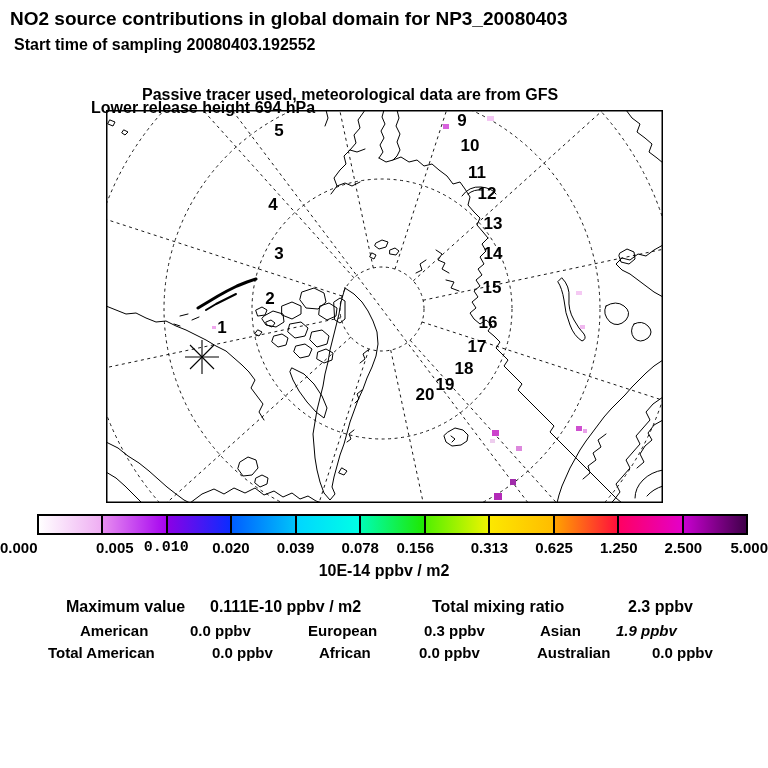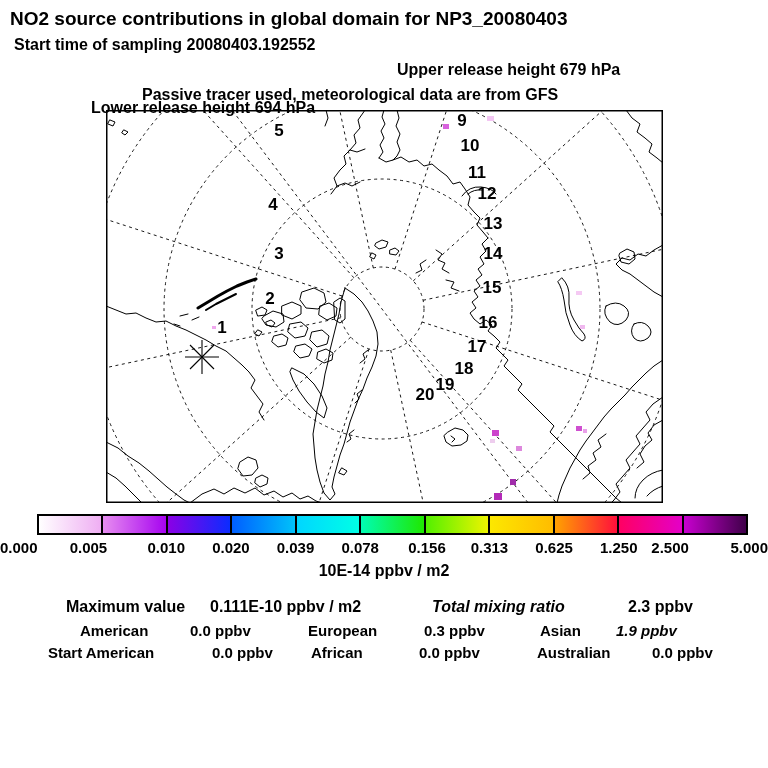--- a/index.html
+++ b/index.html
@@ -28,23 +28,20 @@
 
   <div class="abs title" style="left:10px;top:8px;">NO2 source contributions in global domain for NP3_20080403</div>
 
   <div class="abs hline" style="left:14px;top:36px;">
     <span>Start time of sampling</span>
     <span>20080403.192552</span>
   </div>
 
   <div class="abs hline" style="left:91px;top:61px;margin-top:38px;">
     <span>Lower release height</span>&nbsp;<span>694 hPa</span>
-  </div>
-  <div class="abs hline" style="left:397px;top:61px;">
-    <span>Upper release height</span>&nbsp;<span>679 hPa</span>
   </div>
 
   <div class="abs hline" style="left:142px;top:86px;">Passive tracer used, meteorological data are from GFS</div>
 
   <div class="map-wrap">
     <svg width="557" height="393" viewBox="0 0 557 393" xmlns="http://www.w3.org/2000/svg">
       <defs>
           <clipPath id="frame">
             <rect x="0" y="0" width="557" height="393"></rect>
           </clipPath>
@@ -169,50 +166,50 @@
       <div class="seg" style="background: linear-gradient(to right, rgb(0, 214, 255), rgb(0, 255, 230));"></div>
       <div class="seg" style="background: linear-gradient(to right, rgb(0, 252, 180), rgb(31, 232, 0));"></div>
       <div class="seg" style="background: linear-gradient(to right, rgb(82, 240, 0), rgb(238, 244, 0));"></div>
       <div class="seg" style="background: linear-gradient(to right, rgb(252, 232, 0), rgb(255, 188, 0));"></div>
       <div class="seg" style="background: linear-gradient(to right, rgb(255, 162, 0), rgb(255, 15, 60));"></div>
       <div class="seg" style="background: linear-gradient(to right, rgb(255, 0, 98), rgb(228, 0, 200));"></div>
       <div class="seg" style="background: linear-gradient(to right, rgb(200, 0, 207), rgb(64, 0, 74));"></div>
     </div>
   <div class="tickrow" id="cb-ticks">
       <span style="left: 0px;">0.000</span>
-      <span style="left: 69.6364px; width: 64px; text-align: left;">0.005</span>
-      <span style="left: 134.273px; width: 64px; text-align: center;">0.010</span>
+      <span style="left: 69.6364px; width: 64px; text-align: right;">0.005</span>
+      <span style="left: 134.273px; width: 64px; text-align: center; font-family: Liberation Mono, monospace;">0.010</span>
       <span style="left: 198.909px; width: 64px; text-align: center;">0.020</span>
       <span style="left: 263.545px; width: 64px; text-align: center;">0.039</span>
       <span style="left: 328.182px; width: 64px; text-align: center;">0.078</span>
-      <span style="left: 395px; width: 64px; text-align: center;">0.156</span>
+      <span style="left: 370px; width: 64px; text-align: right;">0.156</span>
       <span style="left: 457.455px; width: 64px; text-align: center;">0.313</span>
       <span style="left: 522.091px; width: 64px; text-align: center;">0.625</span>
       <span style="left: 586.727px; width: 64px; text-align: center;">1.250</span>
-      <span style="left: 651.364px; width: 64px; text-align: left;">2.500</span>
+      <span style="left: 651.364px; width: 64px; text-align: center;">2.500</span>
       <span style="right: 0px;">5.000</span>
     </div>
   <div class="units">10E-14 ppbv / m2</div>
 
   <div class="statrow fs16" id="stat-row1" style="top:598px;">
       <span style="left: 66px;">Maximum value</span>
       <span style="left: 210px;">0.111E-10 ppbv / m2</span>
-      <span style="left: 432px; font-style: italic;">Total mixing ratio</span>
+      <span style="left: 432px;">Total mixing ratio</span>
       <span style="left: 628px; text-align: right;">2.3 ppbv</span>
     </div>
   <div class="statrow fs15" id="stat-row2" style="top:622px;">
       <span style="left: 80px;">American</span>
       <span style="left: 190px;">0.0 ppbv</span>
       <span style="left: 308px;">European</span>
       <span style="left: 424px;">0.3 ppbv</span>
       <span style="left: 540px;">Asian</span>
       <span style="left: 616px; font-style: italic;">1.9 ppbv</span>
     </div>
   <div class="statrow fs15" id="stat-row3" style="top:644px;">
-      <span style="left: 48px;">Start American</span>
+      <span style="left: 48px;">Total American</span>
       <span style="left: 212px;">0.0 ppbv</span>
-      <span style="left: 311px;">African</span>
+      <span style="left: 319px;">African</span>
       <span style="left: 419px;">0.0 ppbv</span>
       <span style="left: 537px;">Australian</span>
       <span style="left: 652px;">0.0 ppbv</span>
     </div>
 
 </div>
 
 </body></html>

